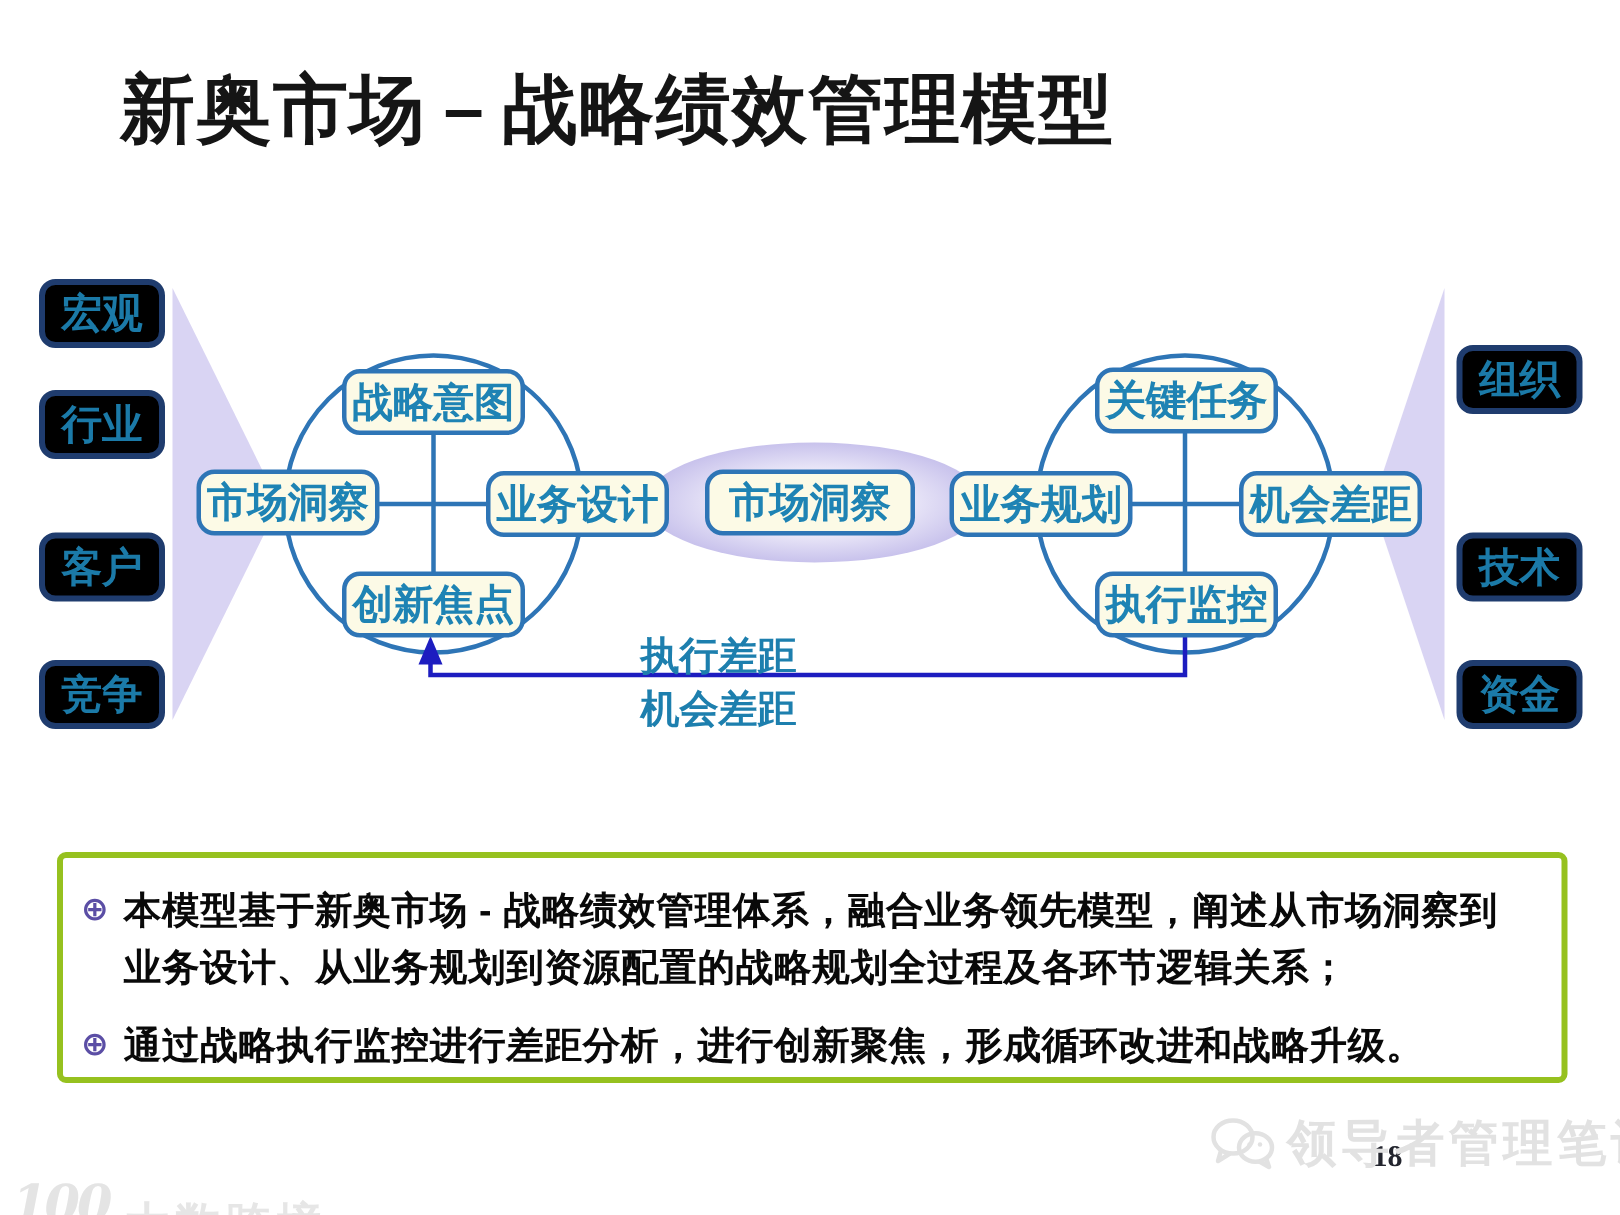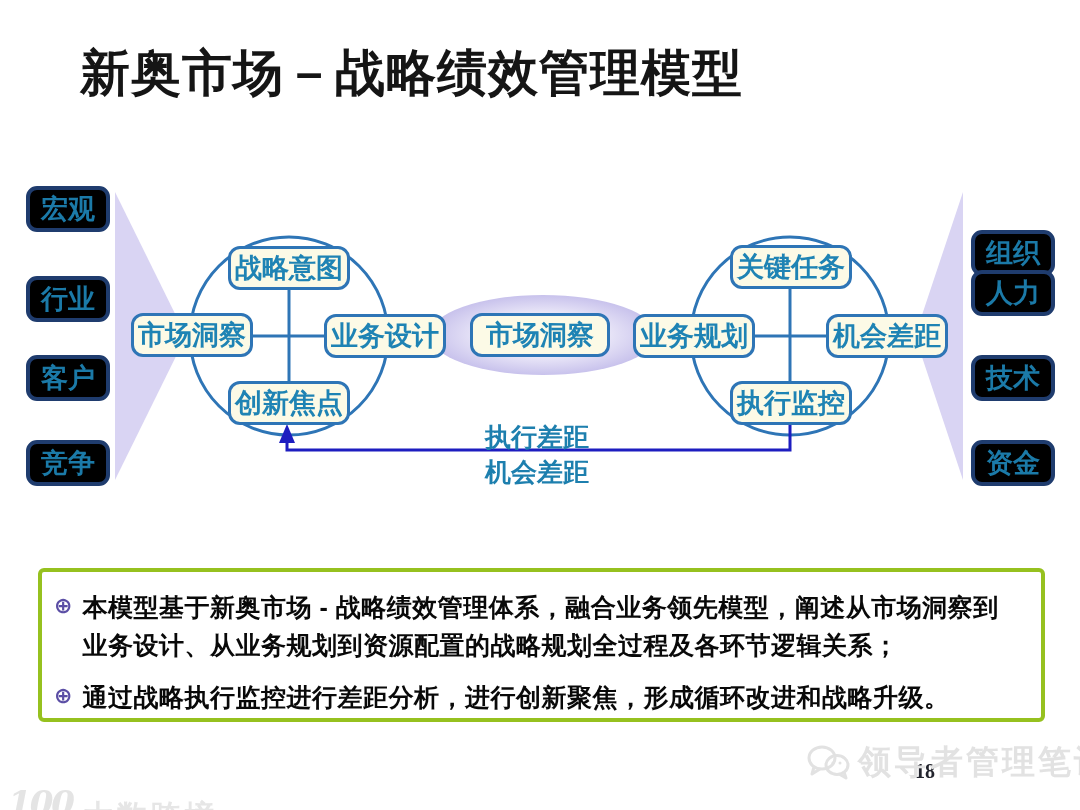--- a/index.html
+++ b/index.html
@@ -21,21 +21,21 @@
     font-size:27px;font-weight:bold;color:#1b7aa8;white-space:nowrap;
   }
   .node-box{
     position:absolute;height:44px;box-sizing:border-box;
     background:#fcfae6;border:3px solid #2e75b6;border-radius:12px;
     display:flex;align-items:center;justify-content:center;z-index:3;
     font-size:27px;font-weight:bold;color:#1e83b4;white-space:nowrap;
   }
   .w122{width:122px;} .w140{width:140px;}
   .gap-label{
-    position:absolute;width:220px;text-align:center;z-index:3;
+    position:absolute;width:220px;z-index:3;
     font-size:26px;font-weight:bold;color:#1d7fae;white-space:nowrap;
   }
   .notes-box{
     position:absolute;left:38px;top:568px;width:1007px;height:154px;box-sizing:border-box;
     background:#ffffff;border:4px solid #96c11f;border-radius:6px;
     padding:16px 18px 10px 12px;z-index:3;
   }
   .bullet{display:flex;align-items:flex-start;margin-bottom:14px;}
   .bullet-icon{
     flex:0 0 auto;font-size:22px;line-height:36px;color:#5b4ea5;margin-right:10px;font-weight:bold;
@@ -94,35 +94,32 @@
     <line x1="790" y1="267" x2="790" y2="404" stroke="#2e75b6" stroke-width="3"></line>
     <line x1="694" y1="336" x2="888" y2="336" stroke="#2e75b6" stroke-width="3"></line>
 
     <path d="M 790 424 L 790 450 L 287 450 L 287 434" fill="none" stroke="#1d1dc0" stroke-width="3"></path>
     <polygon points="279,443 295,443 287,424" fill="#1d1dc0"></polygon>
   </svg>
 
   <div class="outer-box" style="left:26px;top:186px;">
       <span>宏观</span>
     </div>
-  <div class="outer-box" style="left:26px;top:276px;font-family:Liberation Serif, serif;">
+  <div class="outer-box" style="left:26px;top:260px;font-family:Liberation Serif, serif;">
       <span>行业</span>
     </div>
   <div class="outer-box" style="left:26px;top:355px;">
       <span>客户</span>
     </div>
   <div class="outer-box" style="left:26px;top:440px;">
       <span>竞争</span>
     </div>
 
   <div class="outer-box" style="left:971px;top:186px;margin-top:44px;">
       <span>组织</span>
-    </div>
-  <div class="outer-box" style="left:971px;top:270px;">
-      <span>人力</span>
     </div>
   <div class="outer-box" style="left:971px;top:440px;">
       <span>资金</span>
     </div>
   <div class="outer-box" style="left:971px;top:355px;">
       <span>技术</span>
     </div>
 
   <div class="node-box w122" style="left:228px;top:246px;">
       <span>战略意图</span>

